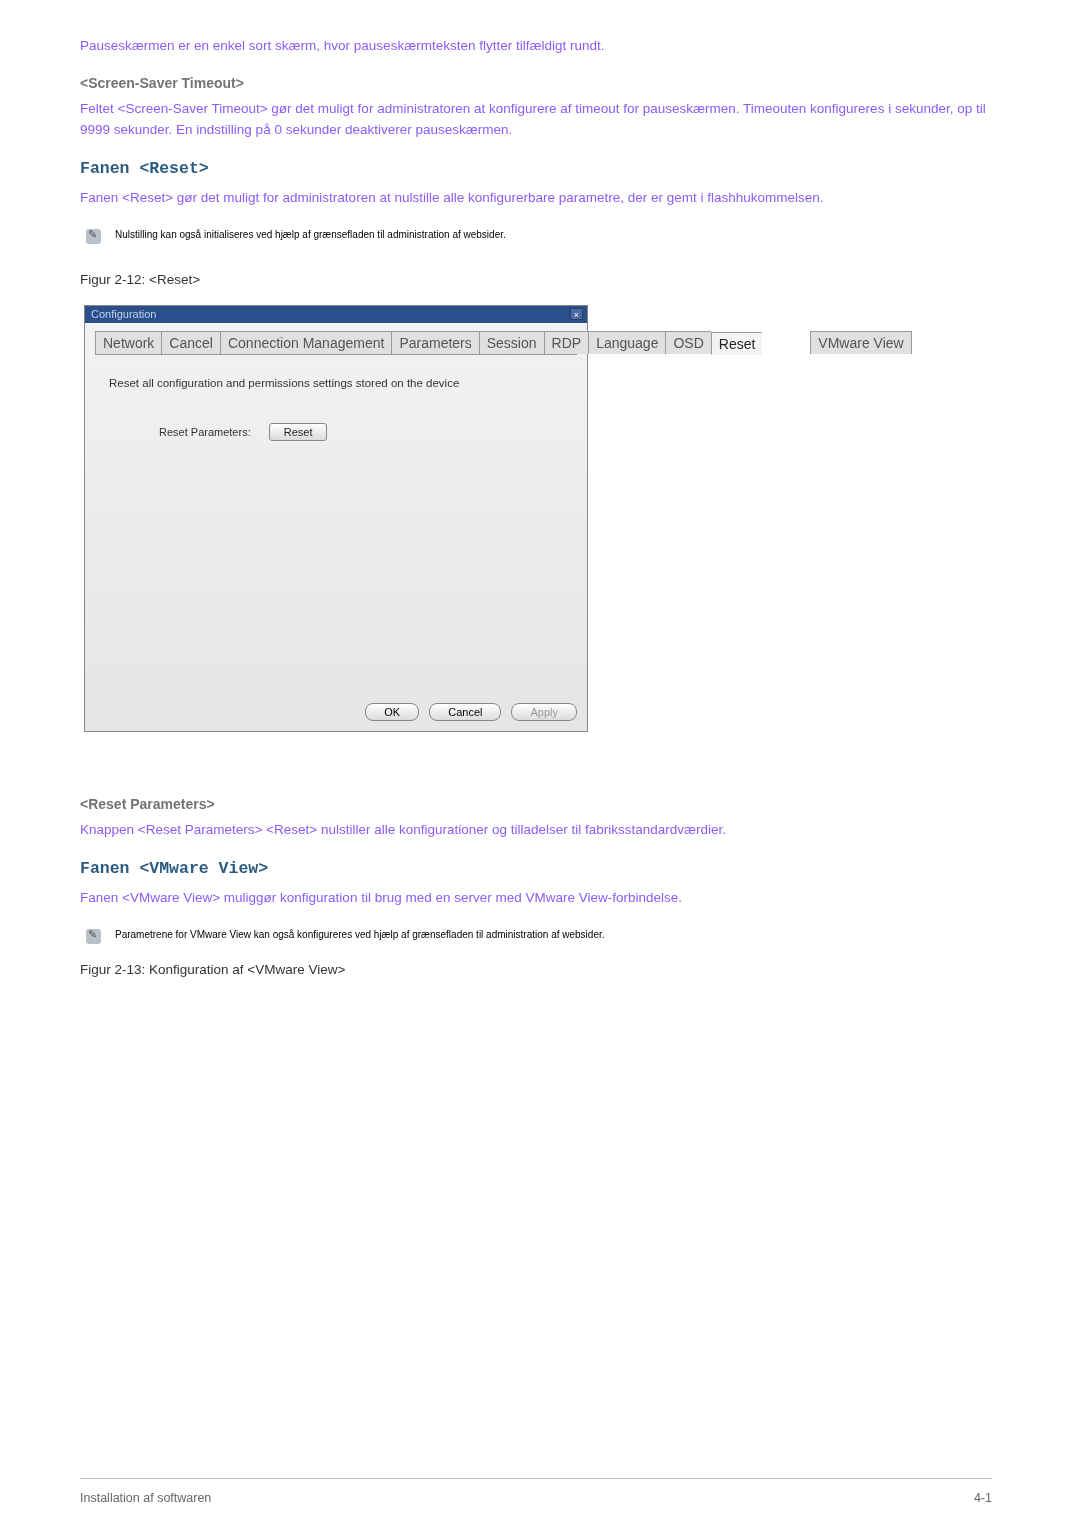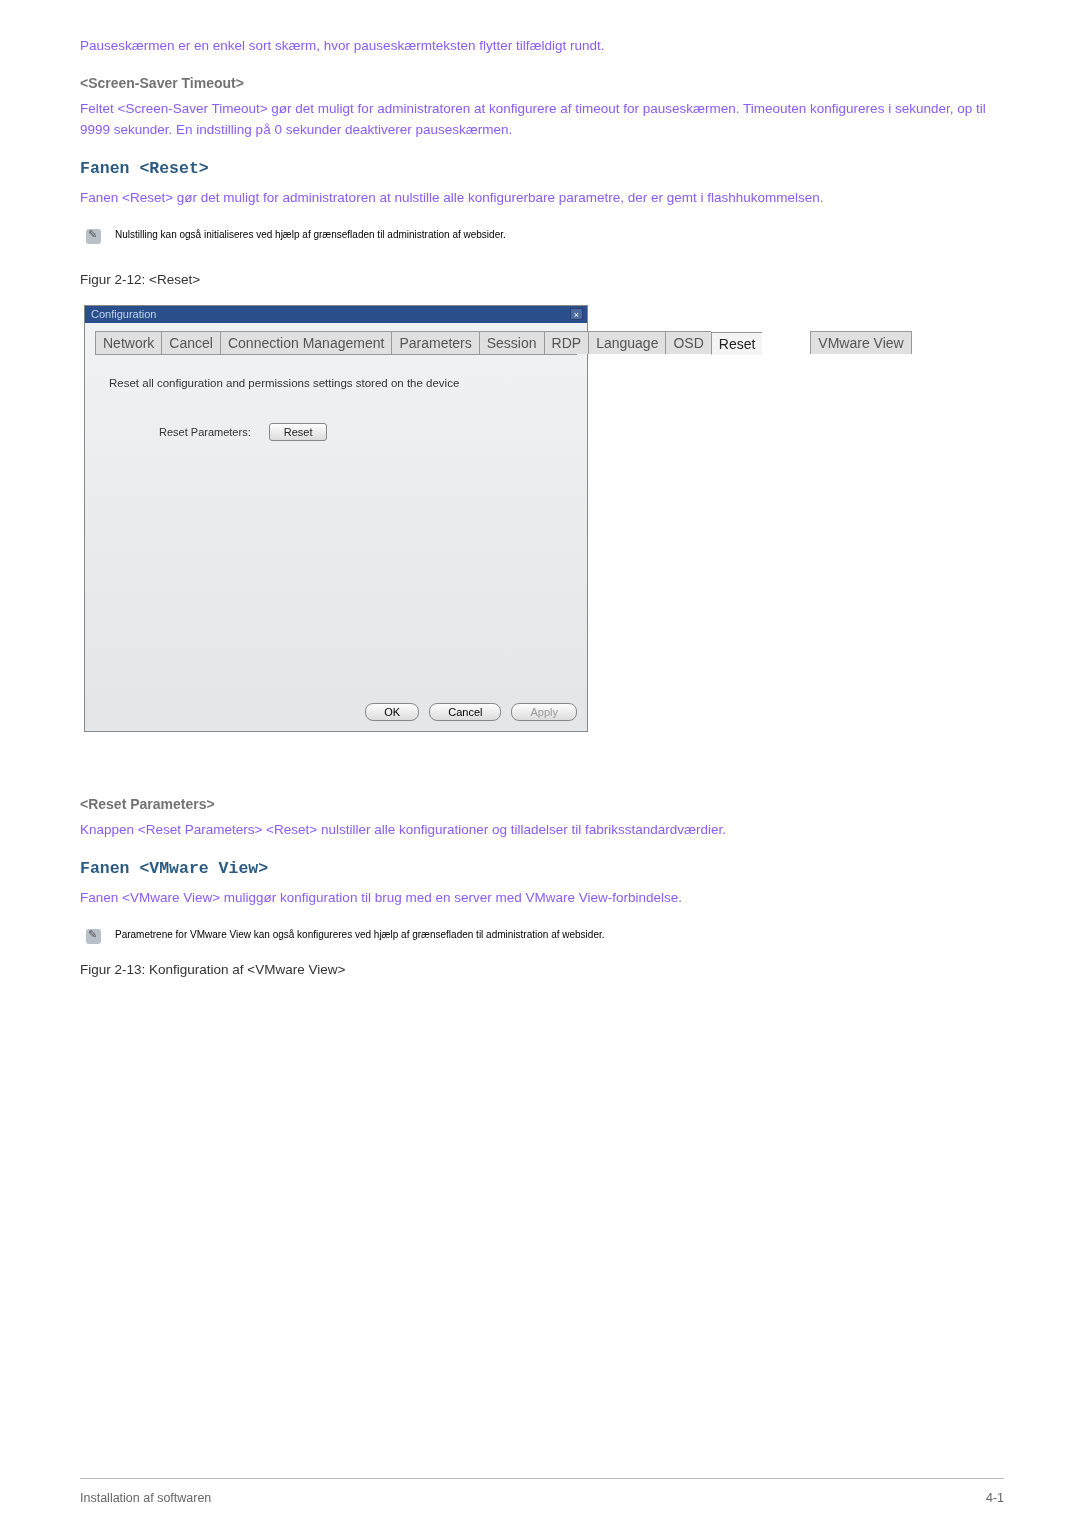--- a/index.html
+++ b/index.html
@@ -173,21 +173,21 @@
       cursor: pointer;
     }
     .btn-disabled {
       color: #999;
       cursor: default;
     }
     .page-footer {
       position: absolute;
       bottom: 22px;
       left: 80px;
-      right: 76px;
+      right: 88px;
       border-top: 1px solid #bfbfbf;
       padding-top: 12px;
       display: flex;
       justify-content: space-between;
       font-size: 12.5px;
       color: #666;
     }
   </style>
 </head>
 <body>

